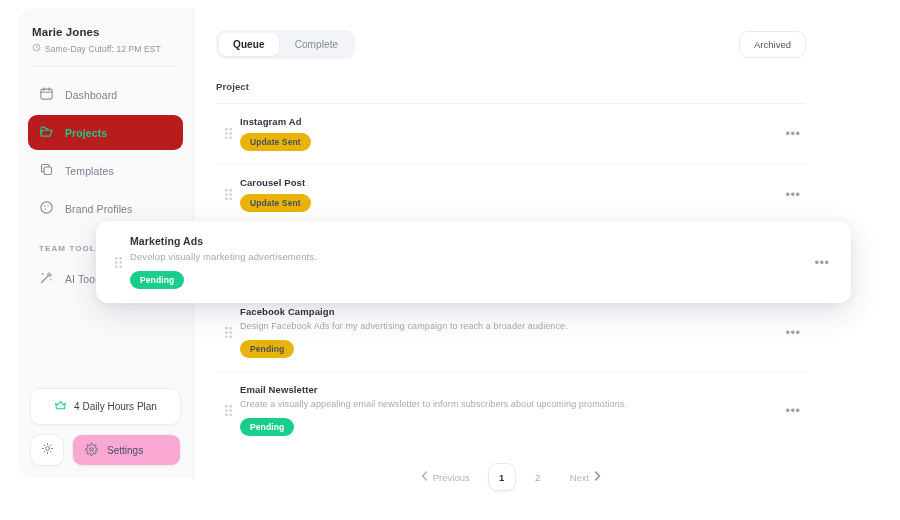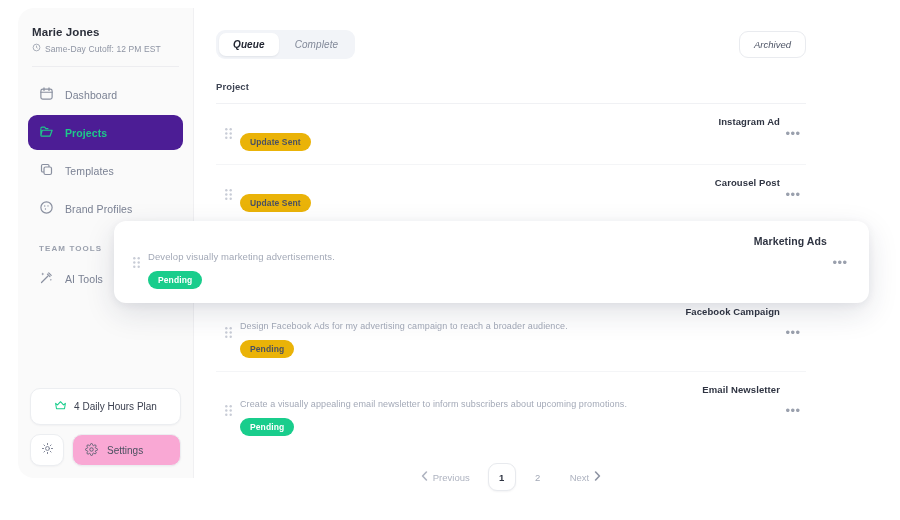--- a/index.html
+++ b/index.html
@@ -49,21 +49,21 @@
     display: flex; align-items: center; gap: 11px;
     padding: 9px 11px;
     border-radius: 9px;
     font-size: 10.5px;
     color: #7a8193;
     cursor: pointer;
     letter-spacing: .1px;
   }
   .nav-item svg { flex: 0 0 auto; }
   .nav-item.active {
-    background: #4c1d95;
+    background: #b91c1c;
     color: #1dc98a;
     font-weight: bold;
   }
   .nav-item.active svg { stroke: #1dc98a; }
 
   .section-label {
     font-size: 8px; font-weight: bold; letter-spacing: 1.1px;
     color: #9aa0ad; padding: 18px 21px 8px 21px;
   }
 
@@ -102,21 +102,21 @@
 
   
   .main {
     flex: 1;
     background: #ffffff;
     border-radius: 0 16px 16px 0;
     padding: 22px 22px 0 22px;
     display: flex; flex-direction: column;
     position: relative;
   }
-  .topbar { display: flex; align-items: center; justify-content: space-between; font-style: italic; }
+  .topbar { display: flex; align-items: center; justify-content: space-between; }
   .tabs {
     display: inline-flex; gap: 2px;
     background: #f2f4f8;
     border-radius: 9px;
     padding: 3px;
   }
   .tab {
     padding: 6px 14px;
     font-size: 10px;
     color: #828999;
@@ -146,42 +146,42 @@
   .rows { display: flex; flex-direction: column; }
   .row {
     display: flex; align-items: center;
     padding: 12px 0 13px 0;
     border-bottom: 1px solid #f4f5f7;
     position: relative;
   }
   .row:last-child { border-bottom: none; }
   .drag { width: 24px; flex: 0 0 24px; display:flex; justify-content:center; cursor: grab; }
   .row-body { flex: 1; }
-  .row-title { font-size: 9.5px; font-weight: bold; color: #2f3442; margin-bottom: 4px; letter-spacing: .1px; text-align: right; }
+  .row-title { font-size: 9.5px; font-weight: bold; color: #2f3442; margin-bottom: 4px; letter-spacing: .1px; }
   .row-desc { font-size: 9px; color: #a3a9b7; margin-bottom: 7px; letter-spacing: .1px; }
   .badge {
     display: inline-block;
     font-size: 8.5px; font-weight: bold;
     padding: 4px 10px; border-radius: 20px;
     letter-spacing: .1px;
   }
   .badge.gray { background: #eab308; color: #4b5161; }
   .badge.green { background: #19cd8c; color: #ffffff; }
   .more {
     width: 26px; height: 26px; border-radius: 7px;
     display: flex; align-items: center; justify-content: center;
     color: #9aa0ad; font-size: 13px; cursor: pointer;
     flex: 0 0 26px;
     letter-spacing: .5px;
   }
 
   
   .float-card {
     position: absolute;
-    left: 96px; top: 213px;
+    left: 78px; top: 213px;
     width: 755px; height: 82px;
     background: #ffffff;
     border-radius: 12px;
     box-shadow: 0 10px 30px rgba(30,40,70,.13), 0 2px 8px rgba(30,40,70,.06);
     display: flex; align-items: center;
     padding: 0 16px 0 10px;
     z-index: 30;
   }
   .float-card .row-title { font-size: 10.5px; }
   .float-card .row-desc { font-size: 9.5px; }

